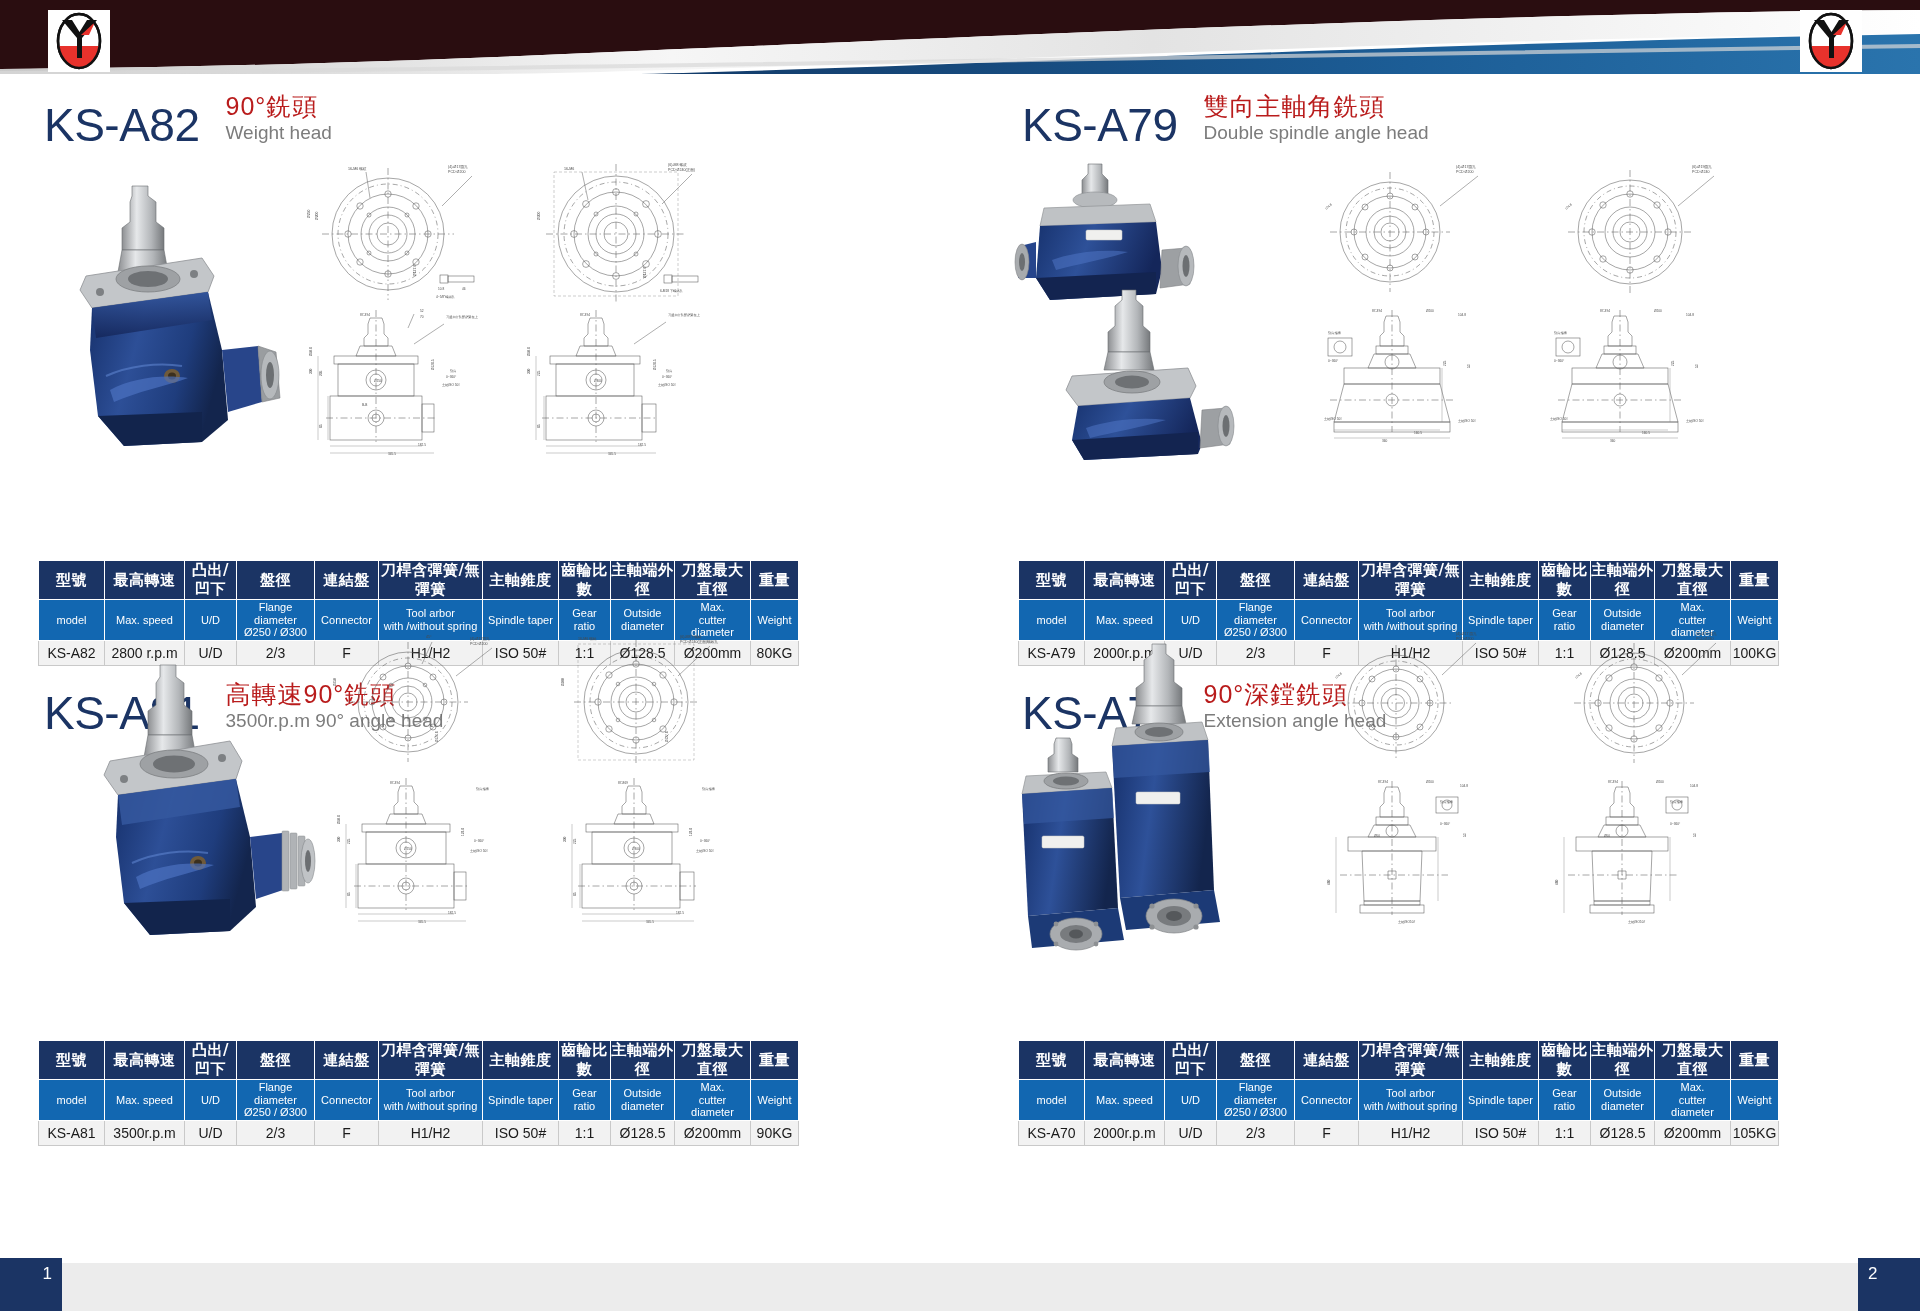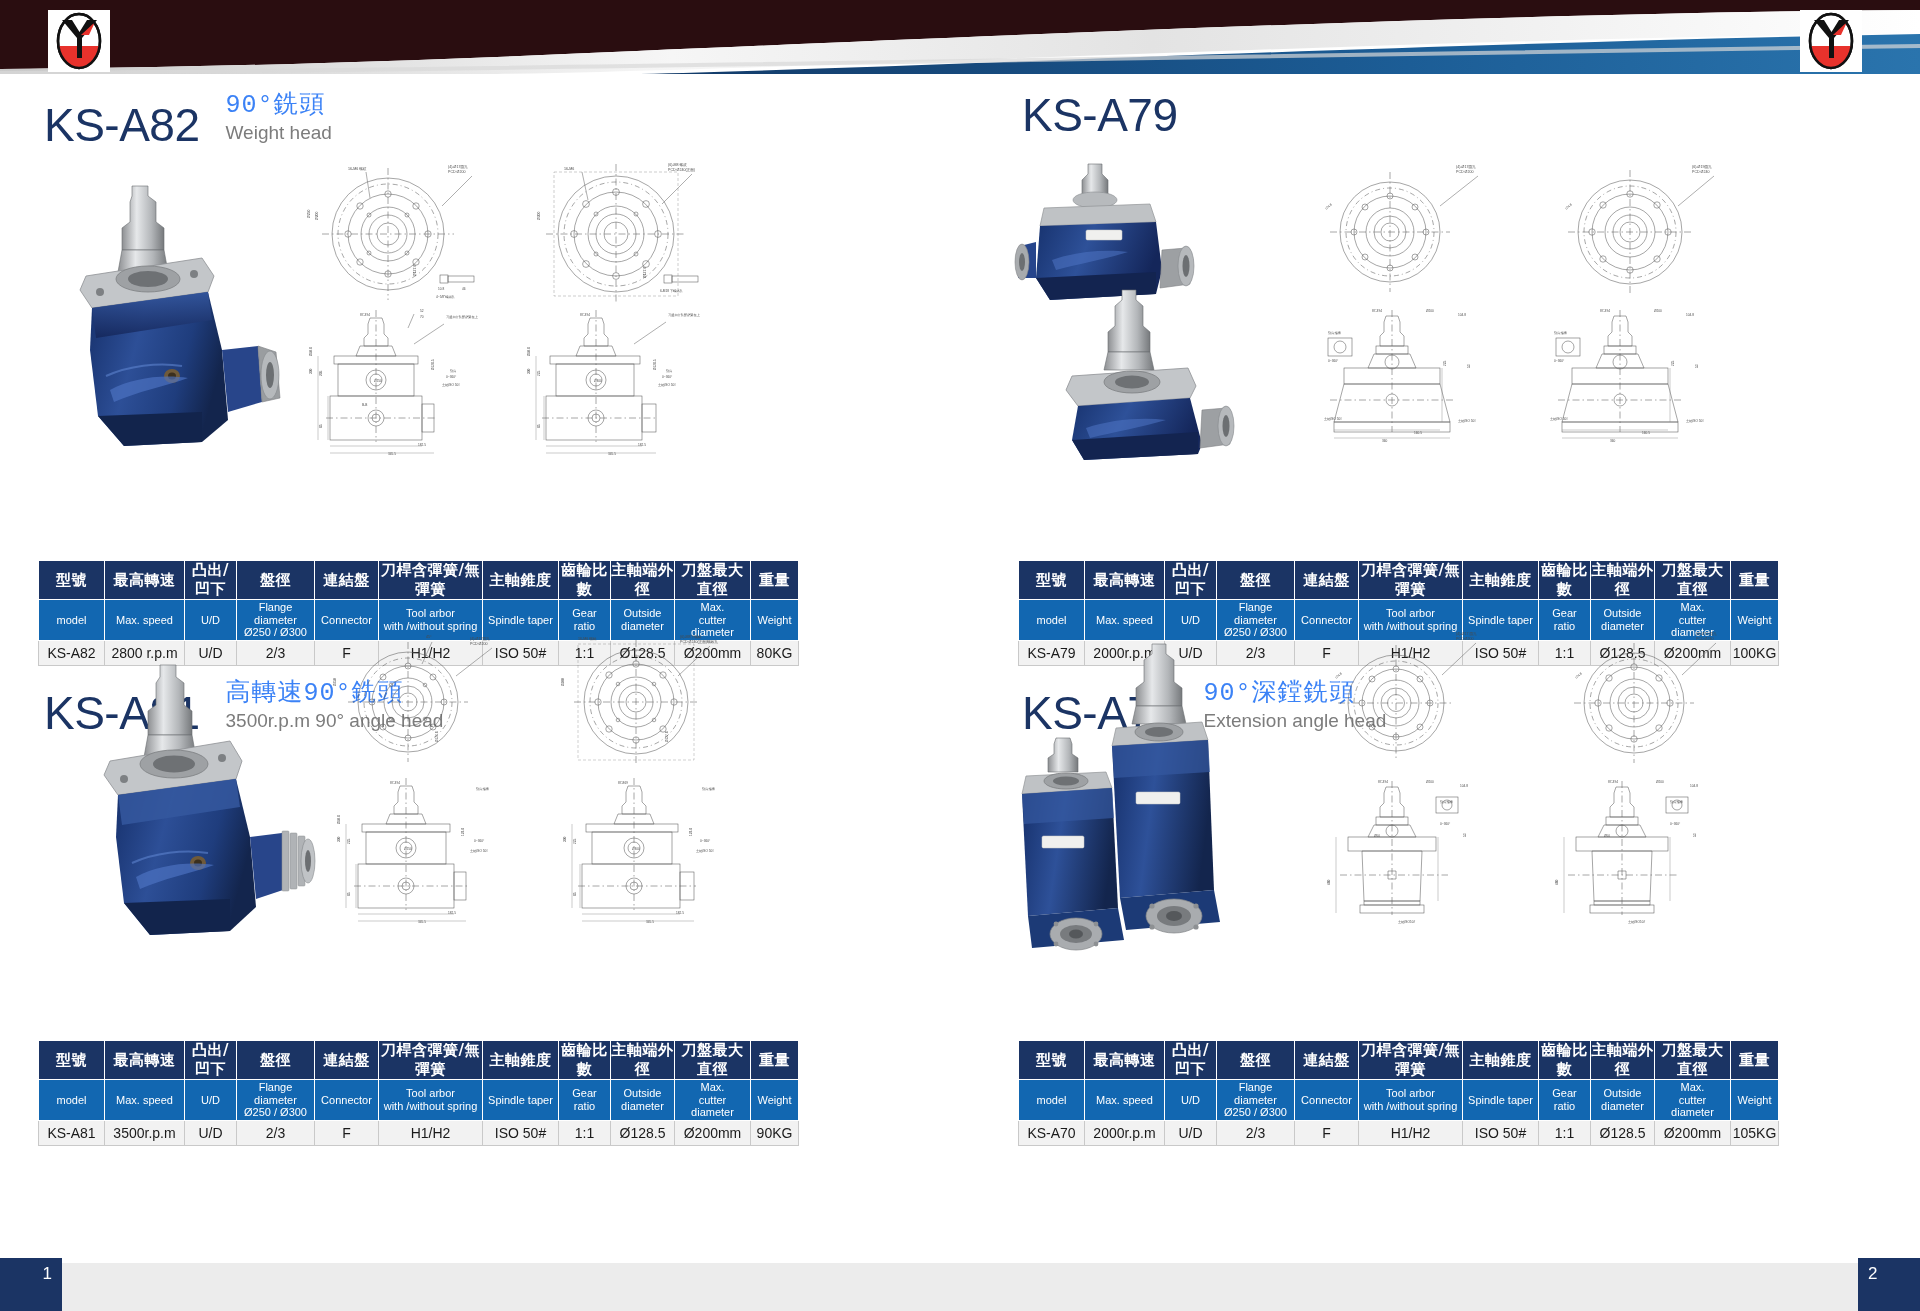--- a/index.html
+++ b/index.html
@@ -25,22 +25,22 @@
   .logo-right { left:1800px;top:10px; }
 
   
   .prod { position:absolute; }
   .prod-title-row { display:flex; align-items:flex-end; gap:26px; }
   .model-name {
     font-size:46px; font-weight:400; color:#1b3464;
     letter-spacing:-0.5px; line-height:1;
     font-family:"Liberation Sans","DejaVu Sans",sans-serif;
   }
-  .title-cn { font-size:25px; color:#3b82f6; line-height:1.15; letter-spacing:1px;
-              font-family:Liberation Mono, monospace; }
+  .title-cn { font-size:25px; color:#b91c1c; line-height:1.15; letter-spacing:1px;
+              font-family:Liberation Sans, sans-serif; }
   .title-en { font-size:19px; color:#7c7c7c; line-height:1.2; margin-top:1px; }
   .title-stack { padding-bottom:3px; }
   .photo-wrap { position:absolute; }
   .dwg-wrap  { position:absolute; }
   .dwg-wrap svg, .photo-wrap svg { display:block; }
 
   
   table.spec {
     border-collapse:collapse;
     table-layout:fixed;
@@ -425,20 +425,24 @@
       <td>Ø128.5</td>
       <td>Ø200mm</td>
       <td>80KG</td>
     </tr>
   </tbody>
     </table>
 
   <div class="prod" style="left:1022px; top:92px; width:740px;">
     <div class="prod-title-row">
       <div class="model-name">KS-A79</div>
+      <div class="title-stack">
+        <div class="title-cn">雙向主軸角銑頭</div>
+        <div class="title-en">Double spindle angle head</div>
+      </div>
     </div>
   </div>
 
   <div class="photo-wrap" style="left:1010px; top:152px;">
     <svg width="270" height="310" viewBox="0 0 270 310">
       <defs>
         <linearGradient id="steel2" x1="0" y1="0" x2="1" y2="0">
           <stop offset="0%" stop-color="#8d8f92"></stop>
             <stop offset="35%" stop-color="#e6e8ea"></stop>
           <stop offset="70%" stop-color="#b3b6b9"></stop>

